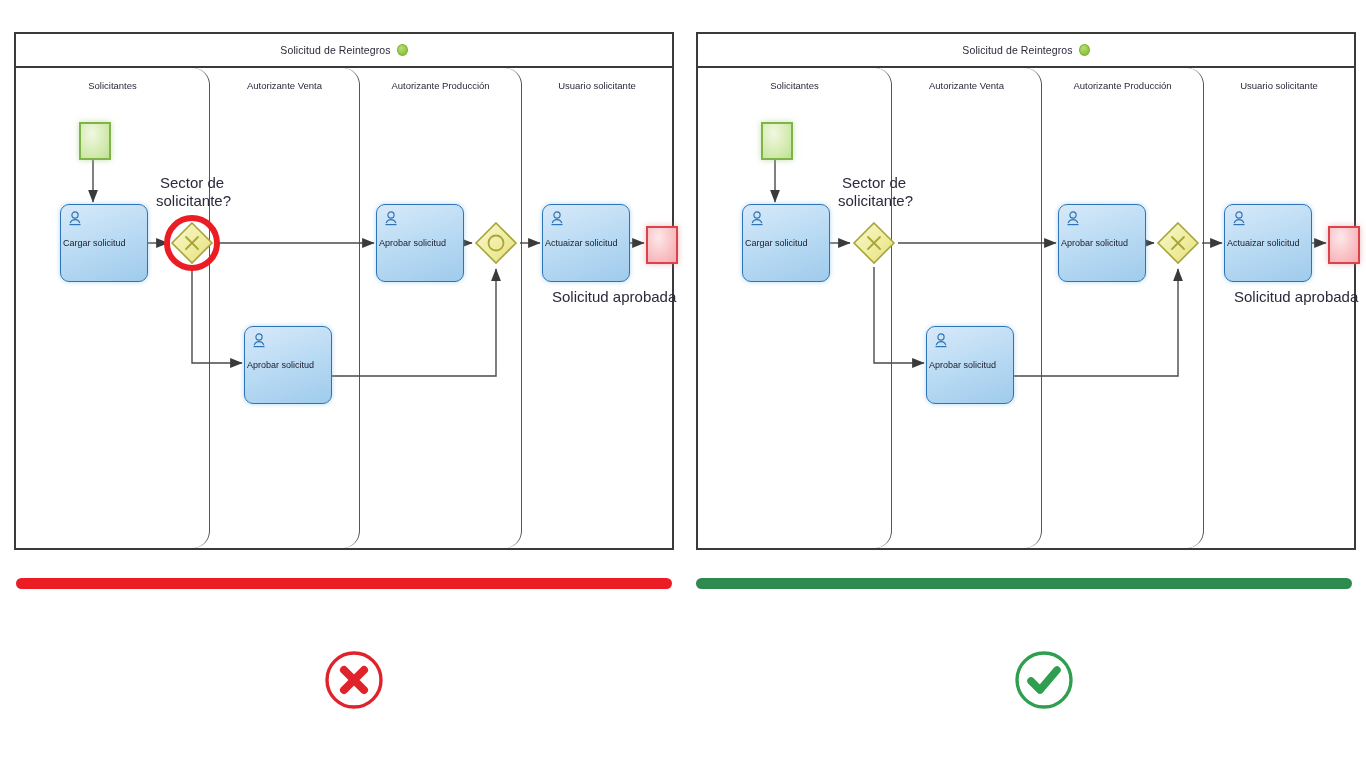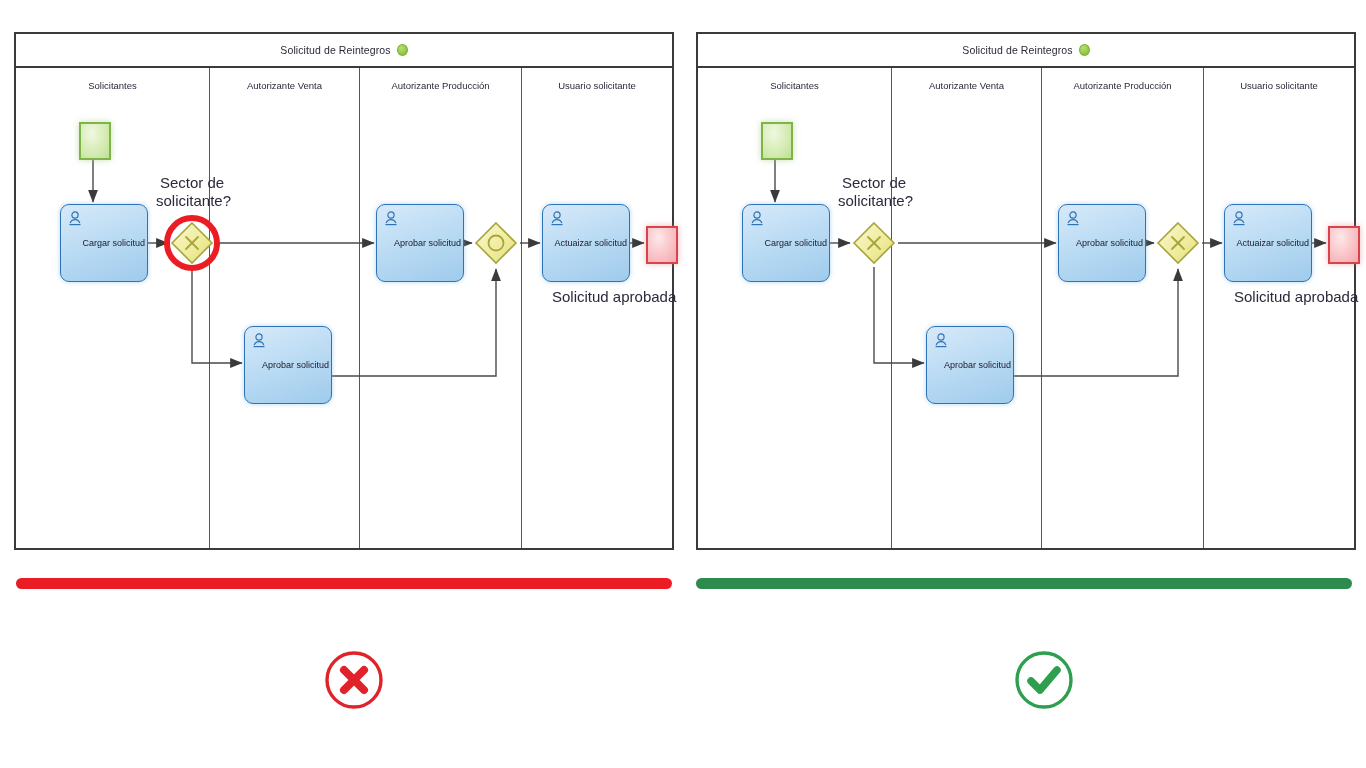--- a/index.html
+++ b/index.html
@@ -61,20 +61,21 @@
 
   .lanes {
     position: absolute;
     left: 0; right: 0; top: 34px; bottom: 0;
   }
   .lane {
     position: absolute;
     top: 0; bottom: 0;
     border-right: 1px solid #555;
     box-sizing: border-box;
+    border-radius: 17px;
   }
   .lane:last-child { border-right: none; }
   .lane-label {
     position: absolute;
     top: 12px;
     left: 0; right: 0;
     text-align: center;
     font-size: 9.5px;
     color: #2a2a3a;
   }
@@ -86,24 +87,24 @@
     width: 88px;
     height: 78px;
     border: 1.6px solid #2e74b5;
     border-radius: 9px;
     background: linear-gradient(160deg, #d7e9f9 0%, #bcdcf4 45%, #9fcbec 100%);
     box-shadow: 0 0 5px rgba(120,180,230,.55);
     box-sizing: border-box;
   }
   .task-label {
     position: absolute;
-    left: 2px; right: 2px;
+    left: 2px; right: 8px;
     top: 50%;
     transform: translateY(-50%);
-    text-align: right;
+    text-align: left;
     font-size: 9px;
     color: #1a1a28;
     line-height: 1.15;
   }
   .task-icon {
     position: absolute;
     left: 7px; top: 6px;
     width: 14px; height: 16px;
   }
 

